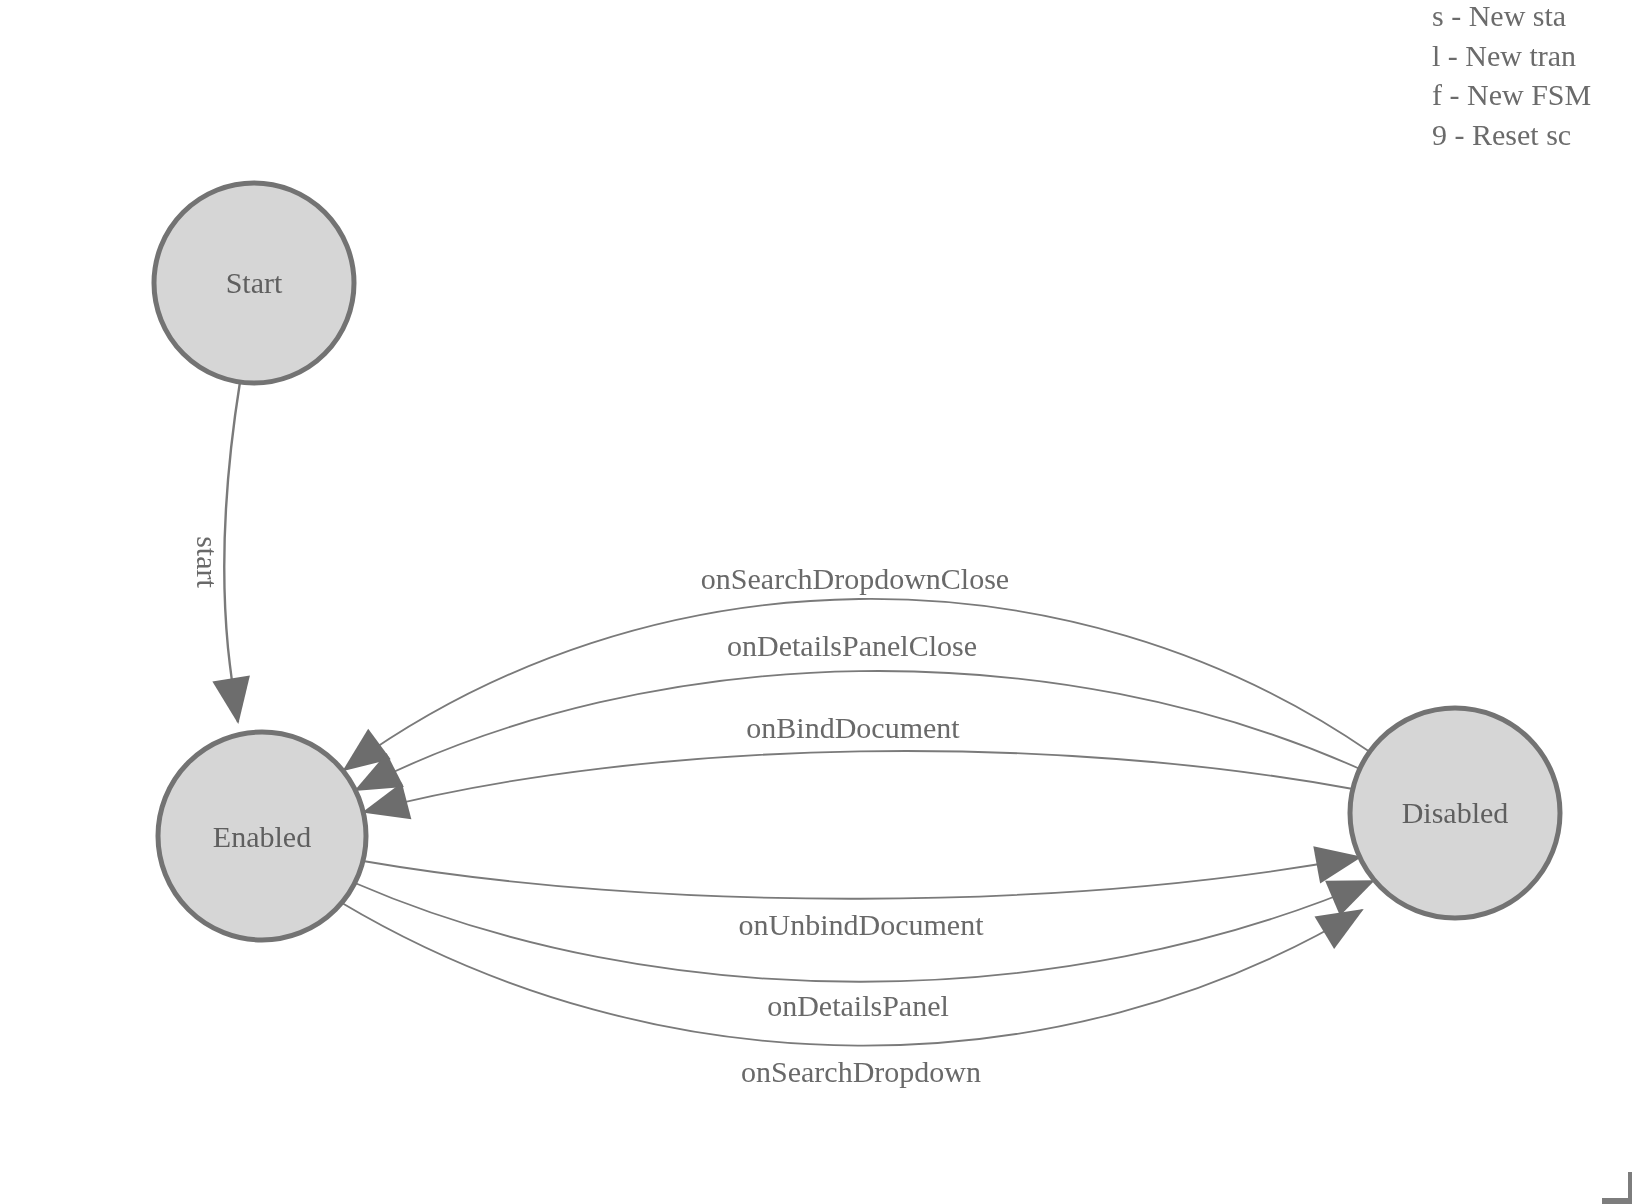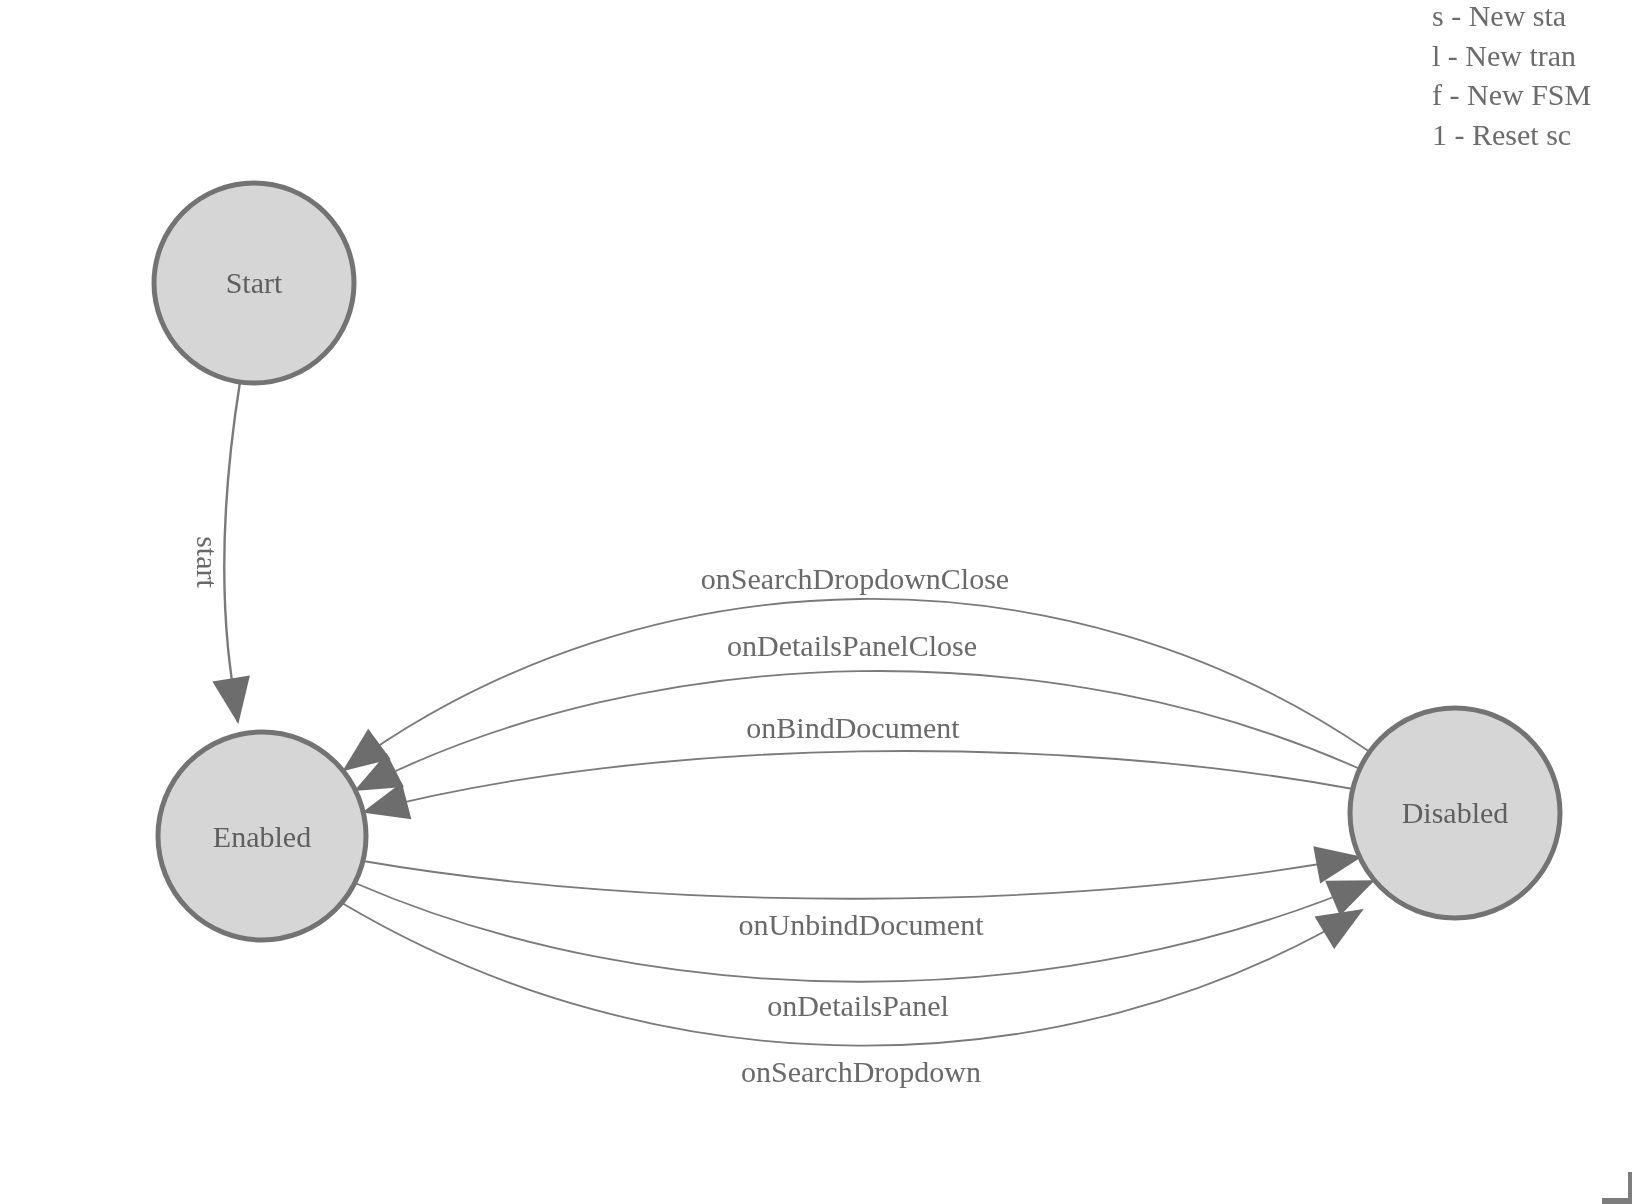--- a/index.html
+++ b/index.html
@@ -118,19 +118,19 @@
     <g>
       <circle class="state" cx="1455" cy="813" r="105"></circle>
       <text class="node-label" x="1455" y="823">Disabled</text>
     </g>
   </svg>
 
   <div class="legend">
     <div>s - New sta</div>
     <div>l - New tran</div>
     <div>f - New FSM</div>
-    <div>1 - Reset sc</div>
+    <div>9 - Reset sc</div>
   </div>
 
   <div class="corner-marker-v"></div>
   <div class="corner-marker-h"></div>
 
 </div>
 
 </body></html>

